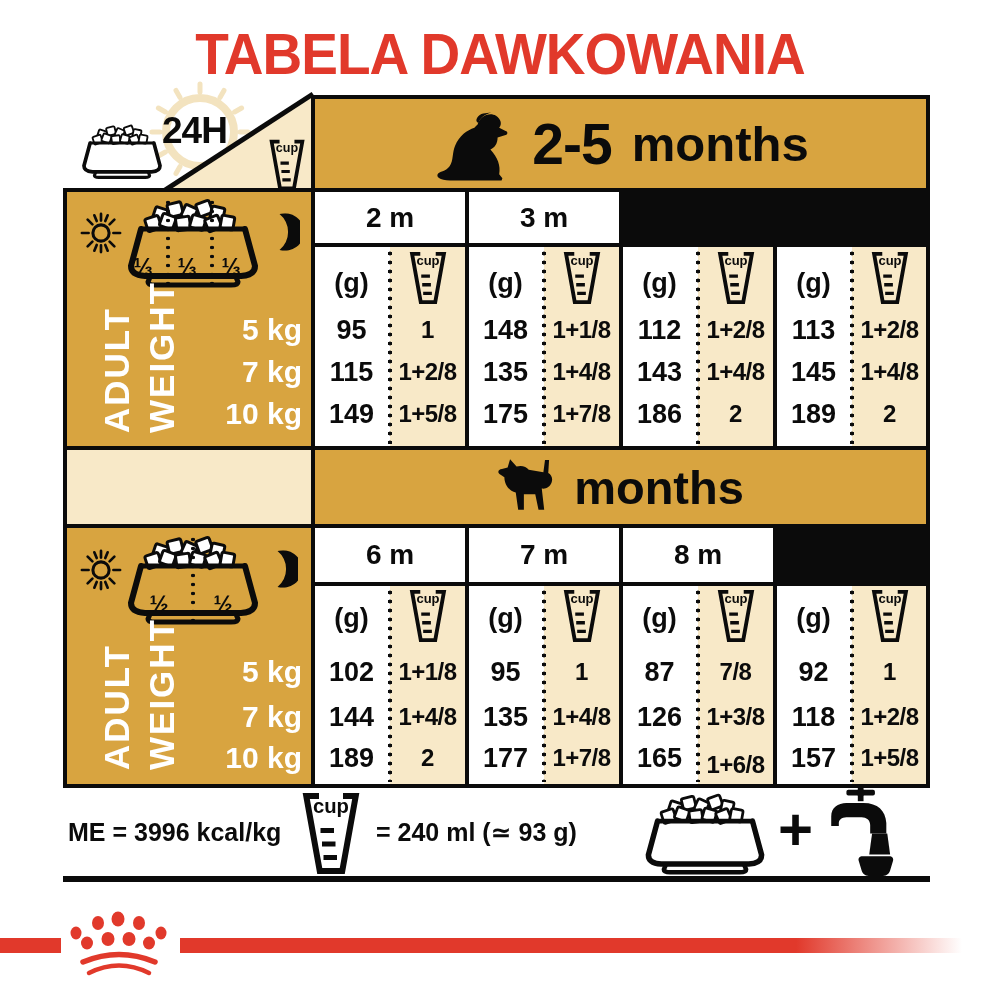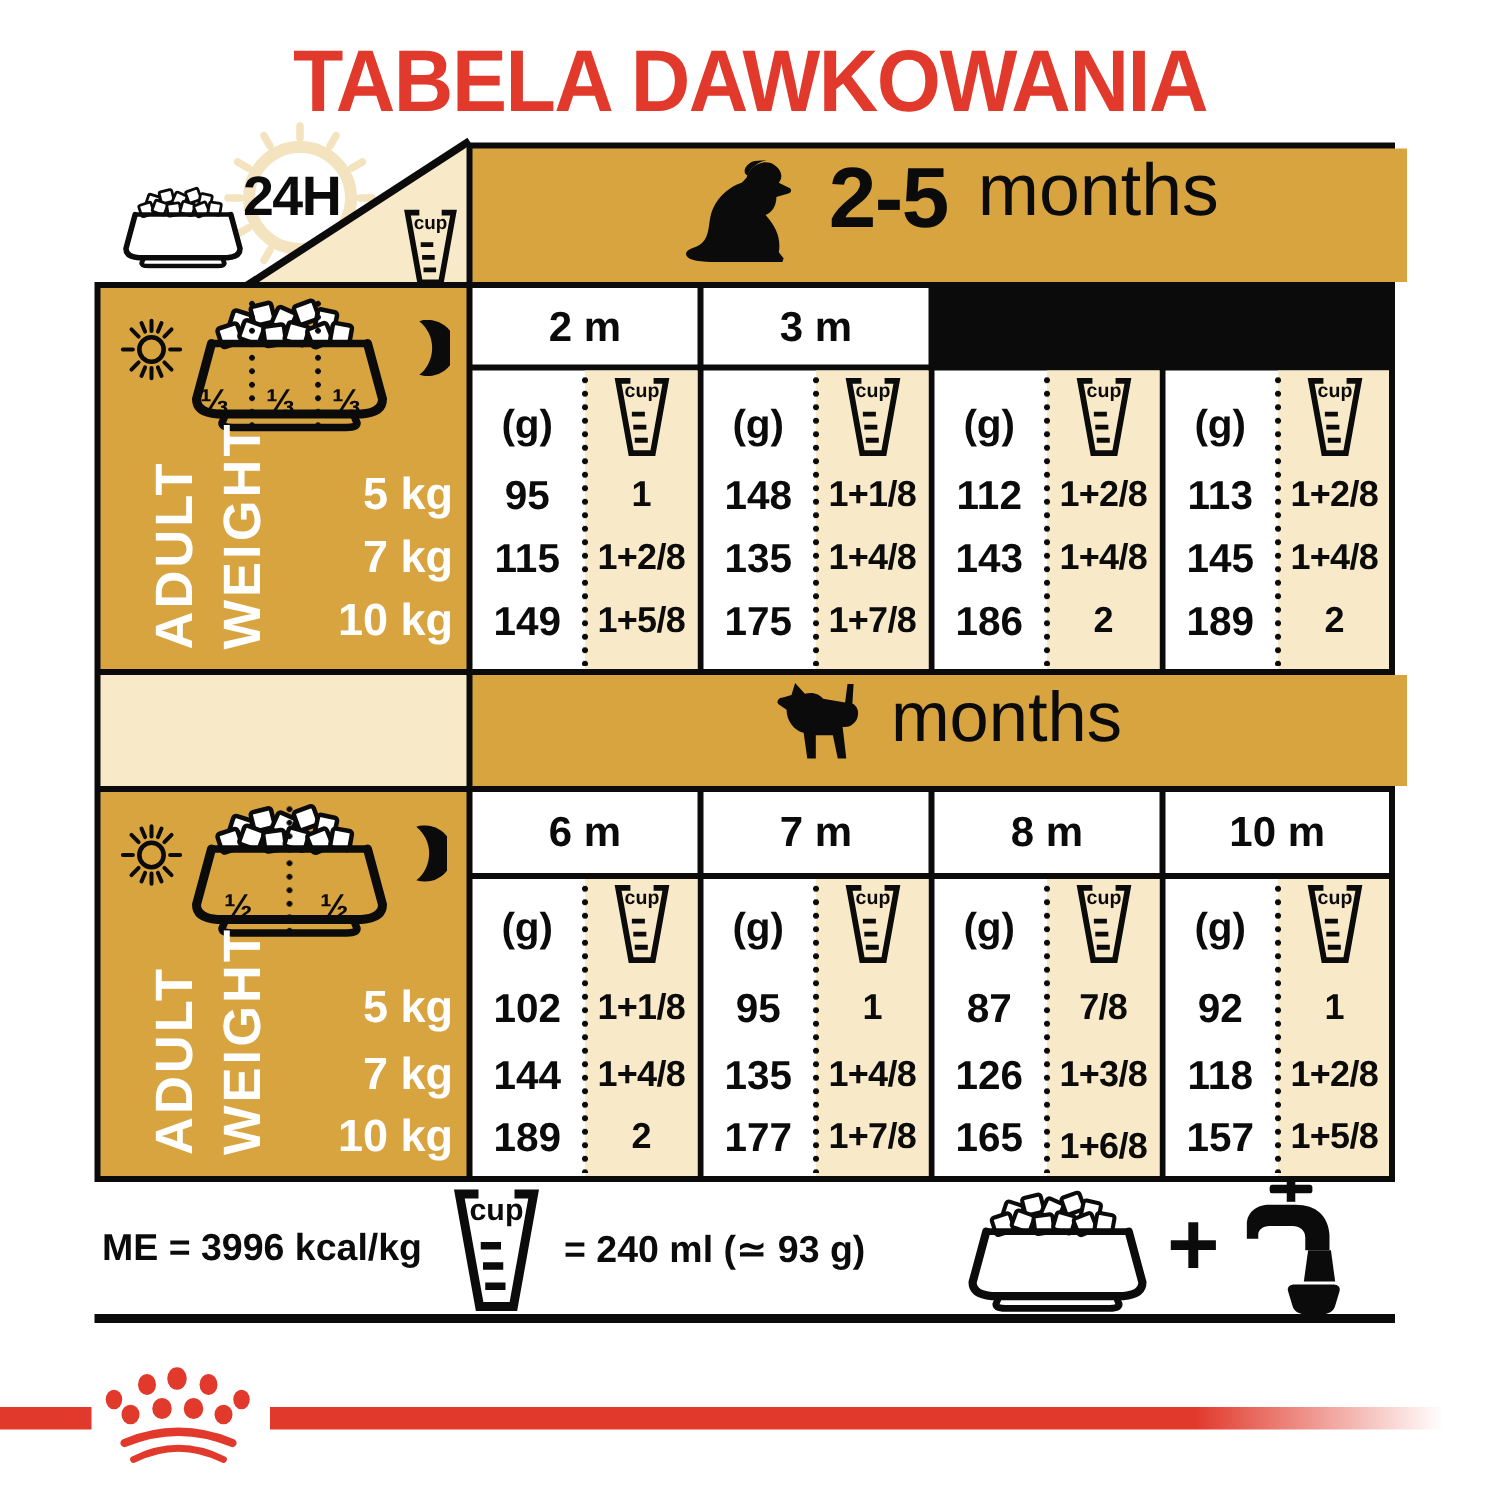--- a/index.html
+++ b/index.html
@@ -12,23 +12,23 @@
   
   .title{left:0;top:22px;width:1000px;text-align:center;font-size:55px;font-weight:800;
          letter-spacing:-1px;color:var(--red);transform:scaleY(1.06);white-space:nowrap;}
   
   .plate{background:var(--ink);}
   
   .gold{background:var(--gold);}
   .beigebg{background:var(--beige);}
   .whitebg{background:#fff;}
   
-  .bandflex{display:flex;align-items:flex-start;justify-content:center;gap:20px;padding-left:12px;}
+  .bandflex{display:flex;align-items:center;justify-content:center;gap:20px;}
   .age{font-size:57px;font-weight:800;letter-spacing:-1px;}
-  .monthsword{font-size:49px;font-weight:400;letter-spacing:0px;}
+  .monthsword{font-size:49px;font-weight:700;letter-spacing:0px;}
   
   .mhead{text-align:center;font-weight:800;font-size:28px;}
   
   .dcell{position:absolute;background:#fff;}
   .half-beige{position:absolute;left:75px;top:0;right:0;bottom:0;background:var(--beige);}
   .dotline{position:absolute;left:73px;top:2px;bottom:2px;width:4px;
            background-image:radial-gradient(circle,var(--ink) 1.8px,transparent 2.2px);
            background-size:4px 9px;background-repeat:repeat-y;}
   .gu{position:absolute;left:0;width:73px;text-align:center;font-weight:800;font-size:27px;}
   .gv{position:absolute;left:0;width:73px;text-align:center;font-weight:800;font-size:27px;line-height:32px;}
@@ -274,21 +274,20 @@
   <div class="portion abs" style="left:207px;top:591px">½</div>
   <div class="vtext" style="left:99px;top:644px;height:126px">ADULT</div>
   <div class="vtext" style="left:144px;top:620px;height:150px">WEIGHT</div>
   <div class="wkg" style="top:656px">5 kg</div>
   <div class="wkg" style="top:701px">7 kg</div>
   <div class="wkg" style="top:742px">10 kg</div>
 
   <div class="abs whitebg mhead" style="left:315px;top:528px;width:150px;height:54px;line-height:54px">6 m</div>
   <div class="abs whitebg mhead" style="left:469px;top:528px;width:150px;height:54px;line-height:54px">7 m</div>
   <div class="abs whitebg mhead" style="left:623px;top:528px;width:150px;height:54px;line-height:54px">8 m</div>
-  <div class="abs whitebg mhead" style="left:777px;top:528px;width:149px;height:54px;line-height:54px">10 m</div>
 
   <div class="dcell" style="left:315px;top:586px;width:150px;height:198px">
     <div class="half-beige"></div>
     <div class="dotline"></div>
     <div class="gu" style="top:17px">(g)</div>
     <svg class="cupicon" style="top:2px" width="44" height="56" viewBox="0 0 44 58">
         <use href="#sym-cup"></use>
       </svg>
     <div class="gv" style="top:70px">102</div>
     <div class="cv" style="top:70px">1+1/8</div>

